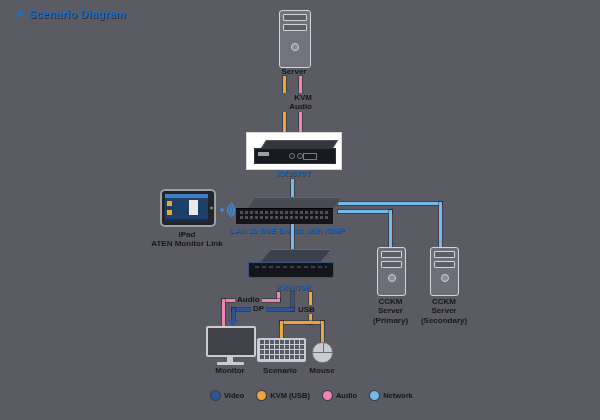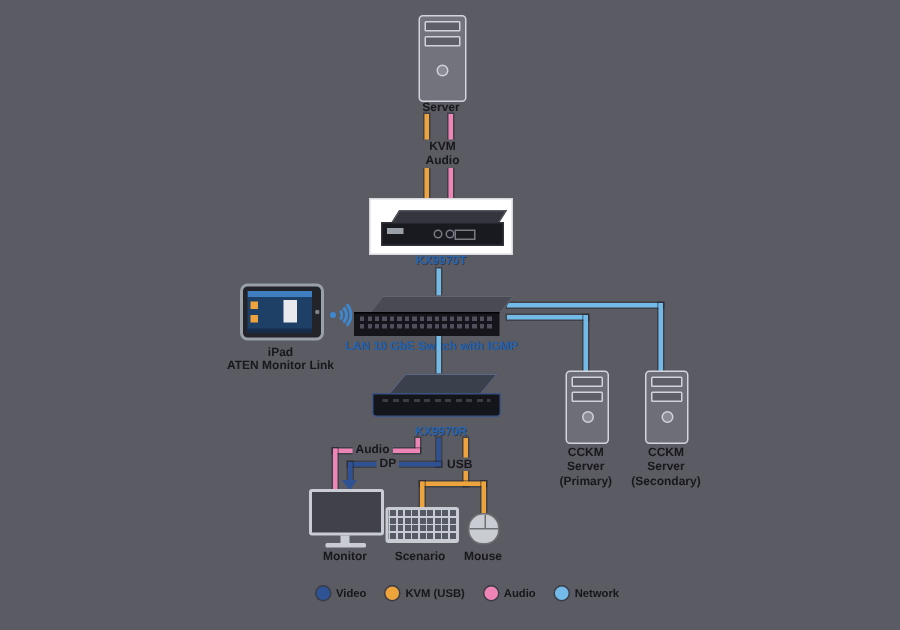--- a/index.html
+++ b/index.html
@@ -87,31 +87,35 @@
   .legend { position:absolute; left:211px; top:391px; display:flex; gap:13px; }
   .legend .item { display:flex; align-items:center; gap:4px; }
   .legend .dot { width:9px; height:9px; border-radius:50%; box-shadow:0 0 0 1px rgba(20,20,30,.45); }
   .legend .txt { font-size:7.5px; font-weight:bold; color:#15151b; }
 </style>
 </head>
 <body>
 
 <div class="stage">
 
+  <div class="title-row">
+    <span class="bullet"></span>
+    <span class="title-text">Scenario Diagram</span>
+  </div>
 
   <div class="tower" style="left:279px; top:10px; width:30px; height:56px;">
     <div class="slot"></div>
     <div class="slot"></div>
     <div class="pwr"></div>
   </div>
   <div class="lbl" style="left:264px; top:67px; width:60px;">Server</div>
 
   <div class="cable c-kvm" style="left:283px; top:76px; width:3px; height:58px;"></div>
   <div class="cable c-audio" style="left:299px; top:76px; width:3px; height:58px;"></div>
-  <div class="lbl onLine" style="left:276px; top:93px; width:34px;">
+  <div class="lbl onLine" style="left:276px; top:93px; width:34px;text-align:right;">
     <span>KVM</span><br>
     <span>Audio</span>
   </div>
 
   <div class="photo-box" style="left:246px; top:132px; width:94px; height:36px;">
     <div class="tx-top"></div>
     <div class="tx-front">
       <div class="logo"></div>
       <div class="rnd" style="left:34px;"></div>
       <div class="rnd" style="left:42px;"></div>

